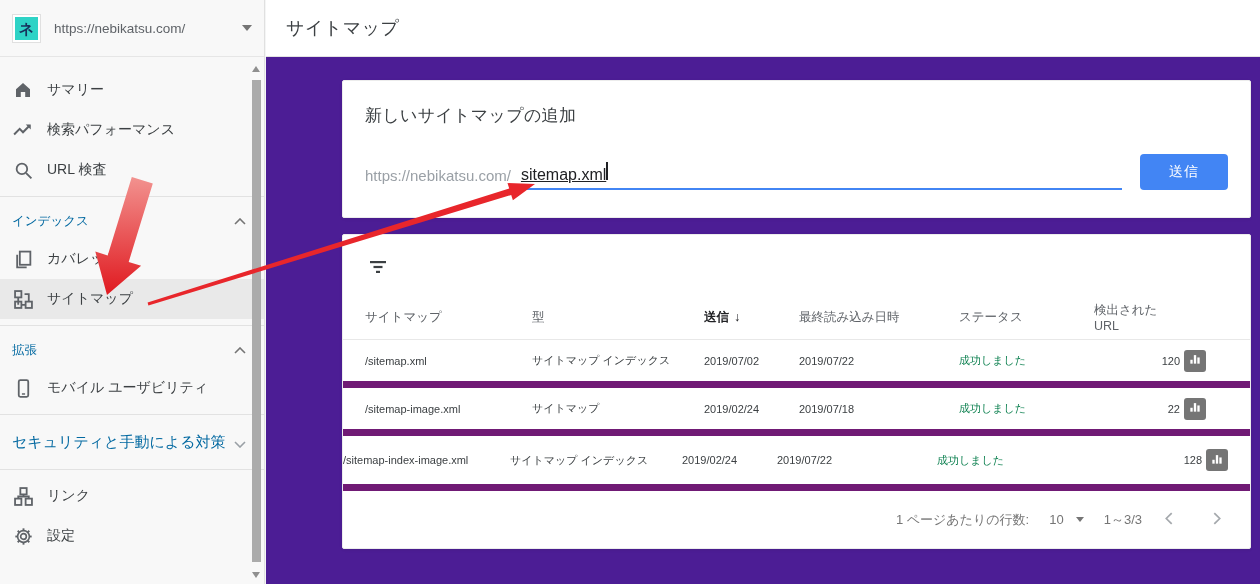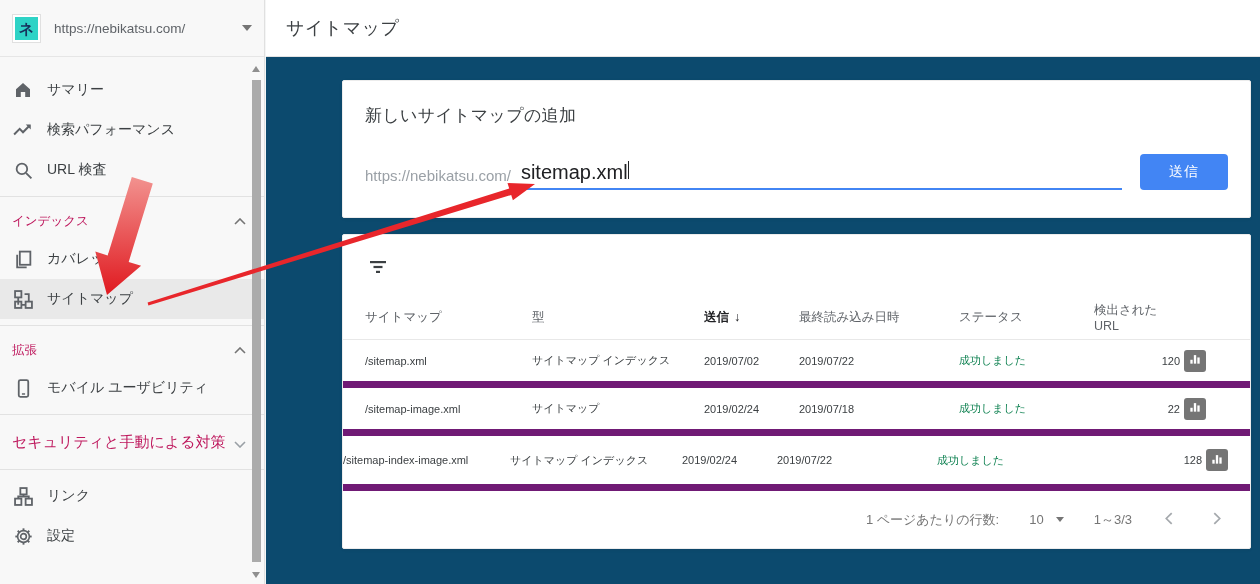--- a/index.html
+++ b/index.html
@@ -34,55 +34,55 @@
   .nav { padding-top:13px; }
   .nav-item {
     height:40px; display:flex; align-items:center; gap:14px;
     padding-left:13px; font-size:14px; color:#3c4043; cursor:pointer;
   }
   .nav-item .ic { width:20px; height:20px; flex:0 0 auto; display:flex; align-items:center; justify-content:center; }
   .nav-item.selected { background:#e9e9e9; }
   .nav-divider { border-top:1px solid #e2e2e2; margin:6px 0; }
   .section-row {
     height:36px; display:flex; align-items:center; justify-content:space-between;
-    padding:0 18px 0 12px; font-size:12.5px; color:#be185d; cursor:pointer;
+    padding:0 18px 0 12px; font-size:12.5px; color:#0369a1; cursor:pointer;
   }
   .section-row.tall { height:42px; font-size:15px; }
   
   .side-scroll { position:absolute; right:1px; top:58px; bottom:0; width:13px; }
   .scroll-arrow { position:absolute; left:2px; width:0; height:0;
     border-left:4.5px solid transparent; border-right:4.5px solid transparent; }
   .scroll-arrow.up { top:8px; border-bottom:6px solid #8f8f8f; }
   .scroll-arrow.down { bottom:6px; border-top:6px solid #8f8f8f; }
   .scroll-thumb { position:absolute; left:2px; top:22px; bottom:22px; width:9px; background:#ababab; }
 
   
   .main { position:absolute; left:266px; top:0; right:0; height:584px; }
   .main-header {
     height:57px; background:#fff; border-bottom:1px solid #e3e3e3;
     display:flex; align-items:center; padding-left:20px;
   }
   .page-title { font-size:18px; color:#3c4043; letter-spacing:.5px; }
-  .main-body { position:absolute; top:57px; left:0; right:0; bottom:0; background:#0c4a6e; }
+  .main-body { position:absolute; top:57px; left:0; right:0; bottom:0; background:#4c1d95; }
 
   .card {
     background:#fff; border:1px solid #ececec;
     box-shadow:0 1px 3px rgba(32,33,36,.10); border-radius:2px;
     margin:0 9px 0 76px;
   }
   .card-add { margin-top:23px; padding:23px 22px 27px 22px; }
   .card-title { font-size:17px; color:#3c4043; letter-spacing:.3px; }
 
   .add-row { display:flex; align-items:flex-end; margin-top:27px; }
   .url-prefix { font-size:15px; color:#9aa0a6; padding-bottom:6px; white-space:nowrap; }
   .sitemap-field {
     flex:1; margin-left:8px; border-bottom:2px solid #4285f4;
     padding:2px 0 4px 2px; display:flex; align-items:baseline; cursor:text;
   }
-  .sitemap-value { font-size:20px; color:#202124; }
+  .sitemap-value { font-size:16px; color:#202124;text-decoration:underline; }
   .text-cursor { display:inline-block; width:1.5px; height:18px; background:#202124; vertical-align:-3px; }
   .submit-btn {
     margin-left:18px; width:88px; height:36px; background:#4285f4; color:#fff;
     border:none; border-radius:4px; font-size:14px; font-family:inherit; cursor:pointer;
     letter-spacing:1px;
   }
 
   .card-table { margin-top:16px; padding-top:21px; }
   .table-title-row { display:flex; align-items:center; justify-content:space-between; padding:0 22px; }
   .filter-btn { background:none; border:none; cursor:pointer; padding:4px; }
@@ -97,21 +97,21 @@
   .trow:last-of-type { border-bottom:1px solid #e4e4e4; }
   .cell-path { word-break:break-all; padding-right:16px; line-height:24px; }
   .cell-status { color:#0d8050; }
   .cell-num { text-align:right; padding-right:4px; color:#3c4043; }
   .chart-btn { width:22px; height:22px; background:#757575; border:none; border-radius:3px;
                display:flex; align-items:center; justify-content:center; cursor:pointer; }
   .trow3 { padding:12px 0; }
 
   .table-footer {
     height:57px; display:flex; align-items:center; justify-content:flex-end;
-    gap:30px; padding-right:26px; font-size:13px; color:#757575;
+    gap:20px; padding-right:26px; font-size:13px; color:#757575;
   }
   .rows-select { display:flex; align-items:center; gap:12px; cursor:pointer; }
   .rows-select .caret-down { border-left-width:4.5px; border-right-width:4.5px; border-top-width:5.5px; }
   .page-chevrons { display:flex; gap:34px; }
   .chev-btn { background:none; border:none; cursor:pointer; padding:2px; }
 
   
   .overlay { position:absolute; inset:0; pointer-events:none; z-index:60; }
 
   svg .stroke { fill:none; stroke:#5f6368; stroke-width:1.7; }

